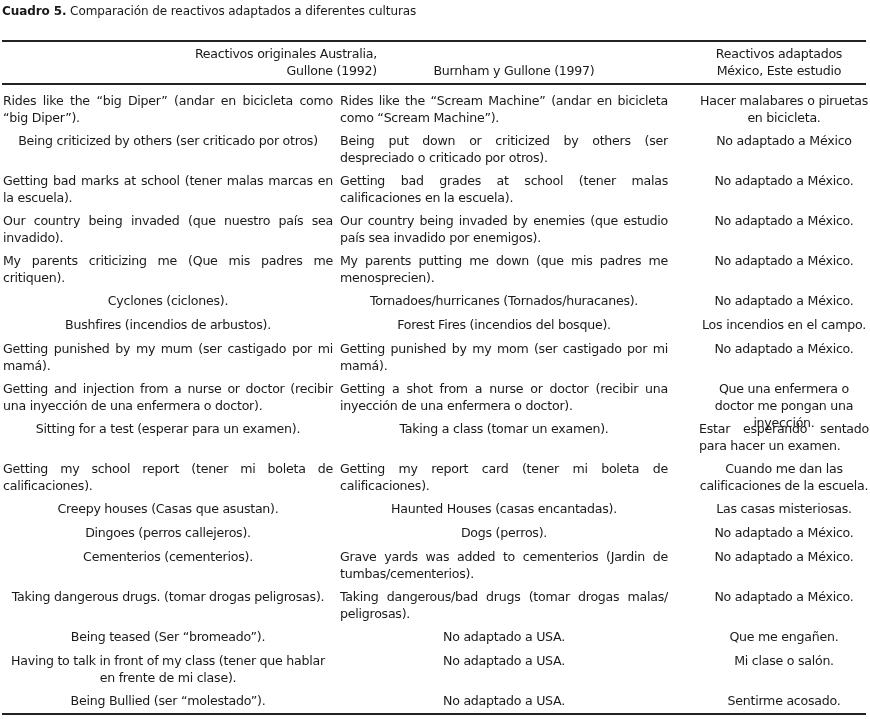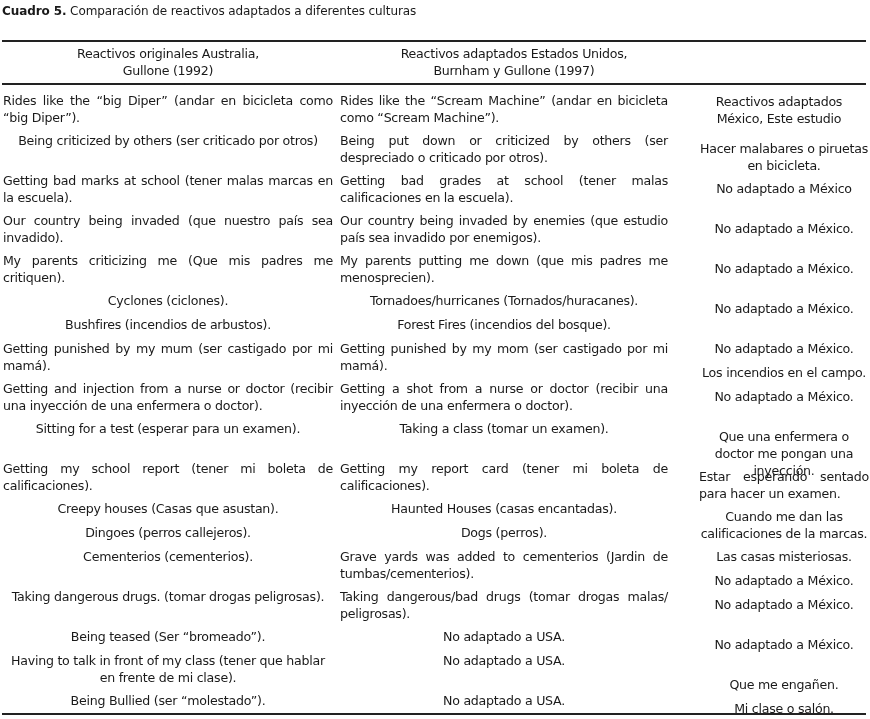--- a/index.html
+++ b/index.html
@@ -15,42 +15,42 @@
   }
   .caption b { font-weight: bold; }
   .rule { position: absolute; left: 2px; width: 864px; height: 1.5px; background: #222; }
   .row { position: absolute; left: 0; width: 870px; }
   .cell {
     position: absolute; top: 0; line-height: 17px;
     text-align: justify; letter-spacing: -0.25px;
   }
   .c1 { left: 3px; width: 330px; }
   .c2 { left: 340px; width: 328px; }
-  .c3 { left: 699px; width: 170px; margin-top: 48px; }
-  .hdr .c1 { text-align: center; }
+  .c3 { left: 699px; width: 170px; }
+  .hdr .c1 { text-align: right; margin-left: 44px; }
   .hdr .c2 { text-align: center; left: 340px; width: 348px; }
   .hdr .c3 { text-align: center; left: 699px; width: 160px; }
   .cell.nojust { text-align: center; }
 </style>
 </head>
 <body>
 
 <div class="caption">
   <b>Cuadro 5.</b><span> Comparación de reactivos adaptados a diferentes culturas</span>
 </div>
 
 <div class="rule" style="top:40px;"></div>
 
 <div class="row hdr" style="top:45px;">
   <div class="cell c1">
     <span>Reactivos originales Australia,</span><br>
     <span>Gullone (1992)</span>
   </div>
   <div class="cell c2">
-    <span>Reactivos adaptados Estados Unidos,</span><br>
+    <br>
     <span>Burnham y Gullone (1997)</span>
   </div>
   <div class="cell c3">
     <span>Reactivos adaptados</span><br>
     <span>México, Este estudio</span>
   </div>
 </div>
 
 <div class="rule" style="top:83px;"></div>
 
@@ -101,21 +101,21 @@
     <div class="cell c3 nojust">Que una enfermera o doctor me pongan una inyección.</div>
   </div>
   <div class="row" style="top:420px;">
     <div class="cell c1 nojust">Sitting for a test (esperar para un examen).</div>
     <div class="cell c2 nojust">Taking a class (tomar un examen).</div>
     <div class="cell c3">Estar esperando sentado para hacer un examen.</div>
   </div>
   <div class="row" style="top:460px;">
     <div class="cell c1">Getting my school report (tener mi boleta de calificaciones).</div>
     <div class="cell c2">Getting my report card (tener mi boleta de calificaciones).</div>
-    <div class="cell c3 nojust">Cuando me dan las calificaciones de la marcas.</div>
+    <div class="cell c3 nojust">Cuando me dan las calificaciones de la escuela.</div>
   </div>
   <div class="row" style="top:500px;">
     <div class="cell c1 nojust">Creepy houses (Casas que asustan).</div>
     <div class="cell c2 nojust">Haunted Houses (casas encantadas).</div>
     <div class="cell c3 nojust">Las casas misteriosas.</div>
   </div>
   <div class="row" style="top:524px;">
     <div class="cell c1 nojust">Dingoes (perros callejeros).</div>
     <div class="cell c2 nojust">Dogs (perros).</div>
     <div class="cell c3 nojust">No adaptado a México.</div>

